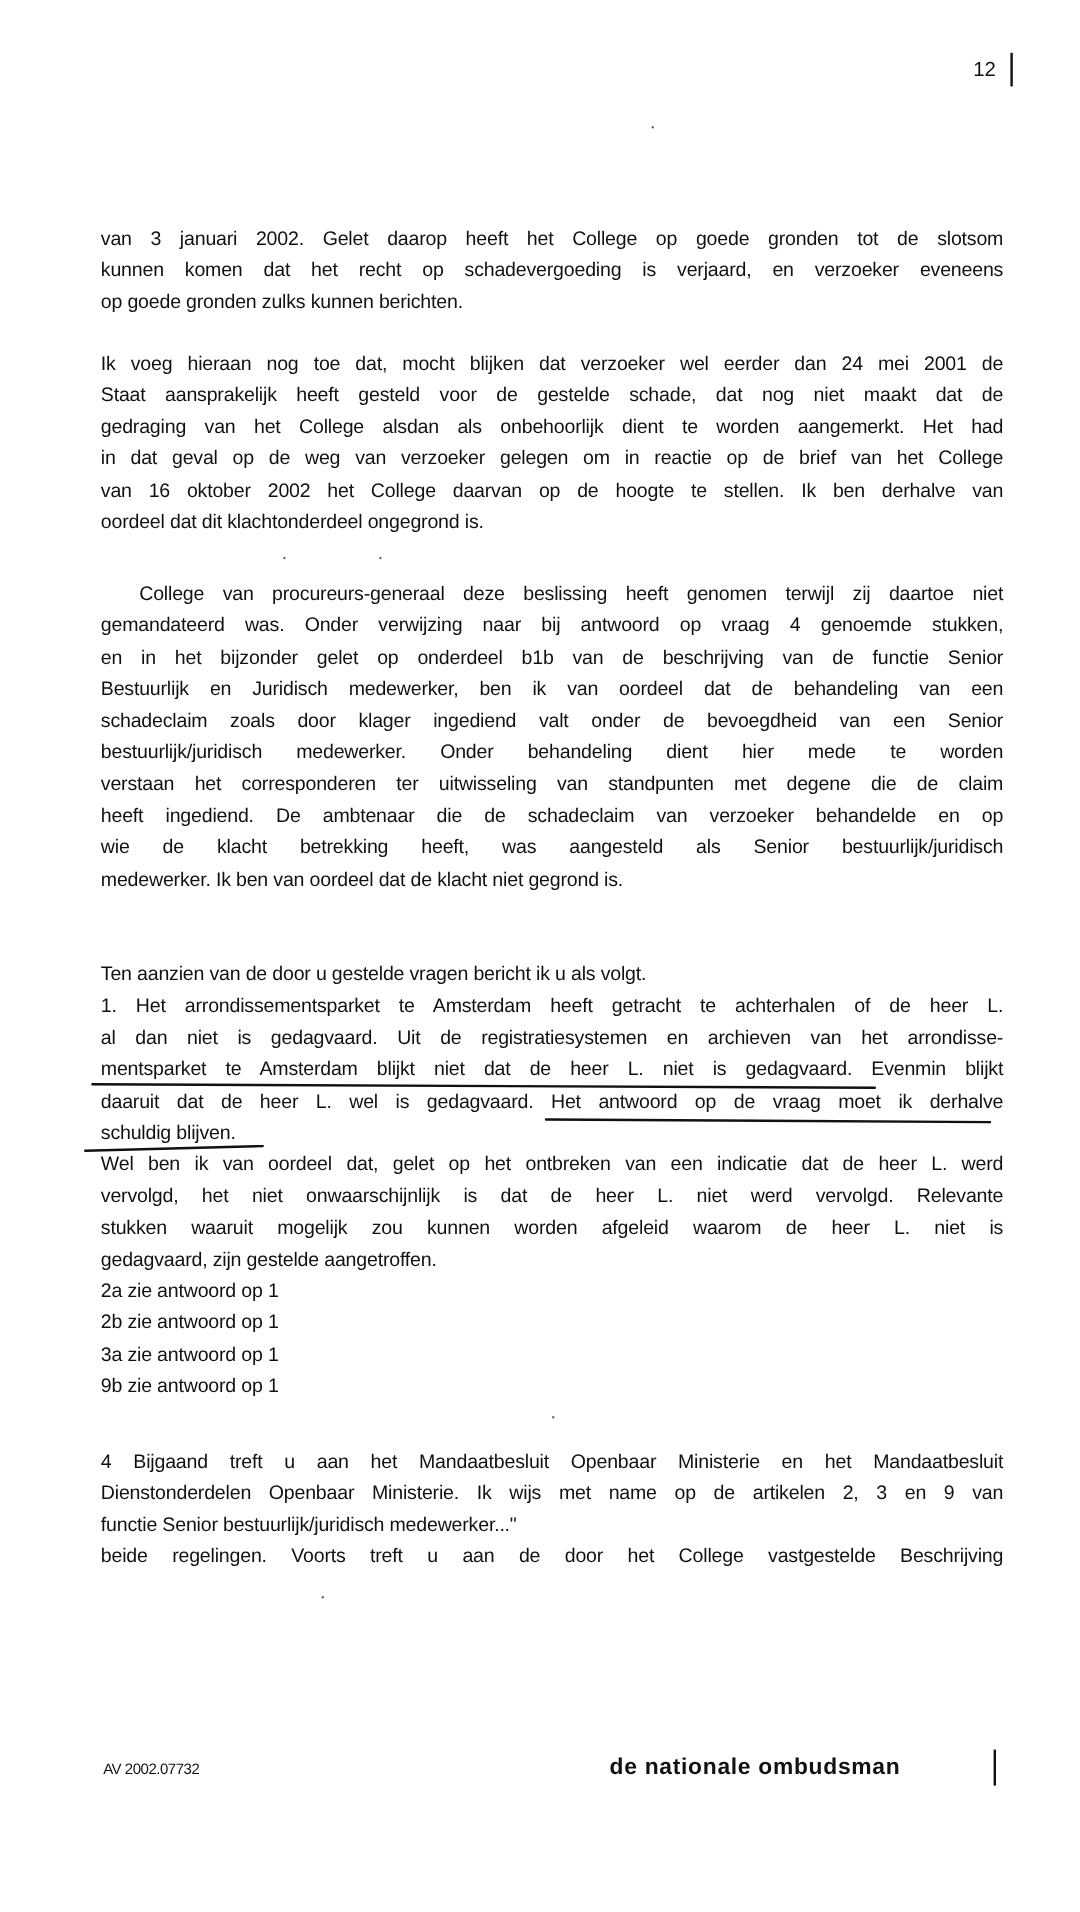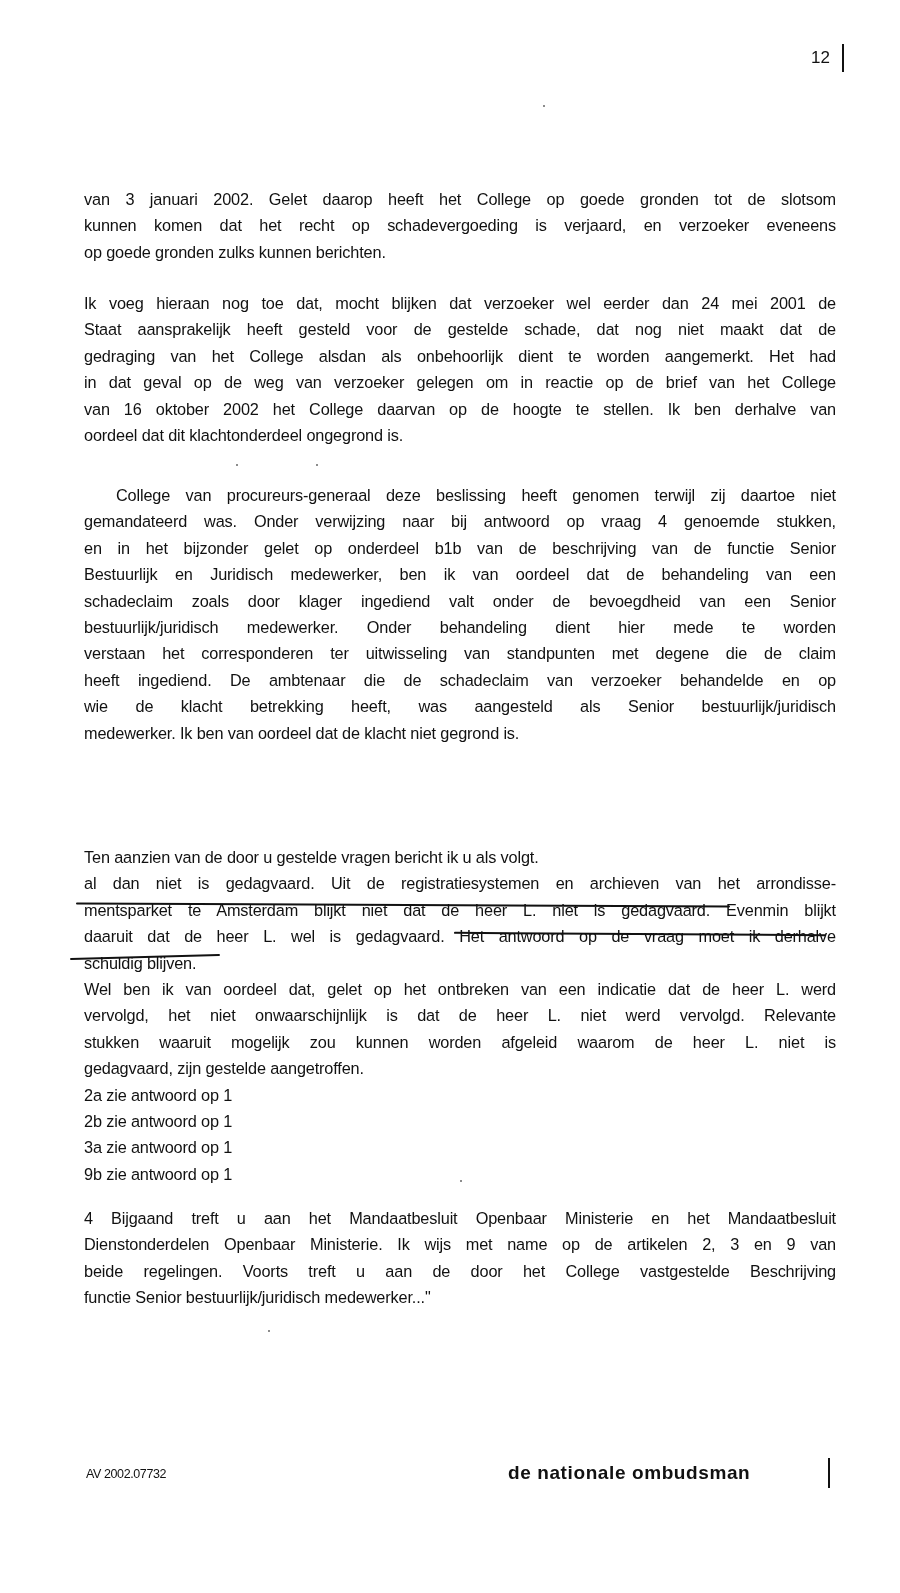--- a/index.html
+++ b/index.html
@@ -6,21 +6,21 @@
     body { width: 900px; height: 1593px; position: relative; overflow: hidden;
       font-family: "Liberation Sans", sans-serif; color: #111; }
     .page-number { position: absolute; top: 48px; left: 811px; font-size: 17px; }
     .page-number-bar { position: absolute; top: 44px; left: 842px; width: 1.5px; height: 28px; background: #111; }
     .body { position: absolute; left: 84px; width: 752px; font-size: 16.3px; line-height: 26.4px; letter-spacing: -0.15px; }
     .line { display: block; white-space: nowrap; text-align: justify; text-align-last: justify; height: 26.4px; }
     .line.last { text-align-last: left; }
     .p1 { top: 186px; }
     .p2 { top: 290px; }
     .p3 { top: 482px; }
-    .p4 { top: 844px; }
+    .p4 { top: 799px; }
     .p5 { top: 1205px; }
     .ul { position: absolute; height: 1.5px; background: #111; border-radius: 1px; }
     .footer-code { position: absolute; left: 66px; top: 1467px; font-size: 12.5px; letter-spacing: -0.4px; margin-left: 20px; }
     .footer-brand { position: absolute; left: 508px; top: 1462px; font-size: 19px; font-weight: bold; letter-spacing: 0.6px; }
     .footer-bar { position: absolute; left: 828px; top: 1458px; width: 1.5px; height: 30px; background: #111; }
     .speck { position: absolute; width: 2px; height: 2px; background: #666; border-radius: 1px; }
   </style>
 </head>
 <body>
 
@@ -50,20 +50,21 @@
   <span class="line" style="white-space: normal;">schadeclaim zoals door klager ingediend valt onder de bevoegdheid van een Senior</span>
   <span class="line" style="white-space: normal;">bestuurlijk/juridisch medewerker. Onder behandeling dient hier mede te worden</span>
   <span class="line" style="white-space: normal;">verstaan het corresponderen ter uitwisseling van standpunten met degene die de claim</span>
   <span class="line" style="white-space: normal;">heeft ingediend. De ambtenaar die de schadeclaim van verzoeker behandelde en op</span>
   <span class="line" style="white-space: normal;">wie de klacht betrekking heeft, was aangesteld als Senior bestuurlijk/juridisch</span>
   <span class="line last">medewerker. Ik ben van oordeel dat de klacht niet gegrond is.</span>
 </div>
 
 <div class="body p4">
   <span class="line last">Ten aanzien van de door u gestelde vragen bericht ik u als volgt.</span>
+  <span class="line" style="white-space: normal;">1. Het arrondissementsparket te Amsterdam heeft getracht te achterhalen of de heer L.</span>
   <span class="line" style="white-space: normal;">al dan niet is gedagvaard. Uit de registratiesystemen en archieven van het arrondisse-</span>
   <span class="line" style="white-space: normal;">mentsparket te Amsterdam blijkt niet dat de heer L. niet is gedagvaard. Evenmin blijkt</span>
   <span class="line" style="white-space: normal;">daaruit dat de heer L. wel is gedagvaard. Het antwoord op de vraag moet ik derhalve</span>
   <span class="line last">schuldig blijven.</span>
   <span class="line" style="white-space: normal;">Wel ben ik van oordeel dat, gelet op het ontbreken van een indicatie dat de heer L. werd</span>
   <span class="line" style="white-space: normal;">vervolgd, het niet onwaarschijnlijk is dat de heer L. niet werd vervolgd. Relevante</span>
   <span class="line" style="white-space: normal;">stukken waaruit mogelijk zou kunnen worden afgeleid waarom de heer L. niet is</span>
   <span class="line last">gedagvaard, zijn gestelde aangetroffen.</span>
   <span class="line last">2a zie antwoord op 1</span>
   <span class="line last">2b zie antwoord op 1</span>
@@ -71,22 +72,22 @@
   <span class="line last">9b zie antwoord op 1</span>
 </div>
 
 <div class="ul" style="left:76px; top:904px; width:654px; transform:rotate(0.25deg);"></div>
 <div class="ul" style="left:454px; top:933px; width:372px; transform:rotate(0.35deg);"></div>
 <div class="ul" style="left:70px; top:956px; width:150px; transform:rotate(-1.5deg);"></div>
 
 <div class="body p5">
   <span class="line" style="white-space: normal;">4 Bijgaand treft u aan het Mandaatbesluit Openbaar Ministerie en het Mandaatbesluit</span>
   <span class="line" style="white-space: normal;">Dienstonderdelen Openbaar Ministerie. Ik wijs met name op de artikelen 2, 3 en 9 van</span>
+  <span class="line last">functie Senior bestuurlijk/juridisch medewerker..."</span>
   <span class="line" style="white-space: normal;">beide regelingen. Voorts treft u aan de door het College vastgestelde Beschrijving</span>
-  <span class="line last">functie Senior bestuurlijk/juridisch medewerker..."</span>
 </div>
 
 <div class="speck" style="left:543px; top:105px;"></div>
 <div class="speck" style="left:236px; top:464px;"></div>
 <div class="speck" style="left:316px; top:464px;"></div>
 <div class="speck" style="left:460px; top:1180px;"></div>
 <div class="speck" style="left:268px; top:1330px;"></div>
 
 <div class="footer-code">AV 2002.07732</div>
 <div class="footer-brand">de nationale ombudsman</div>

